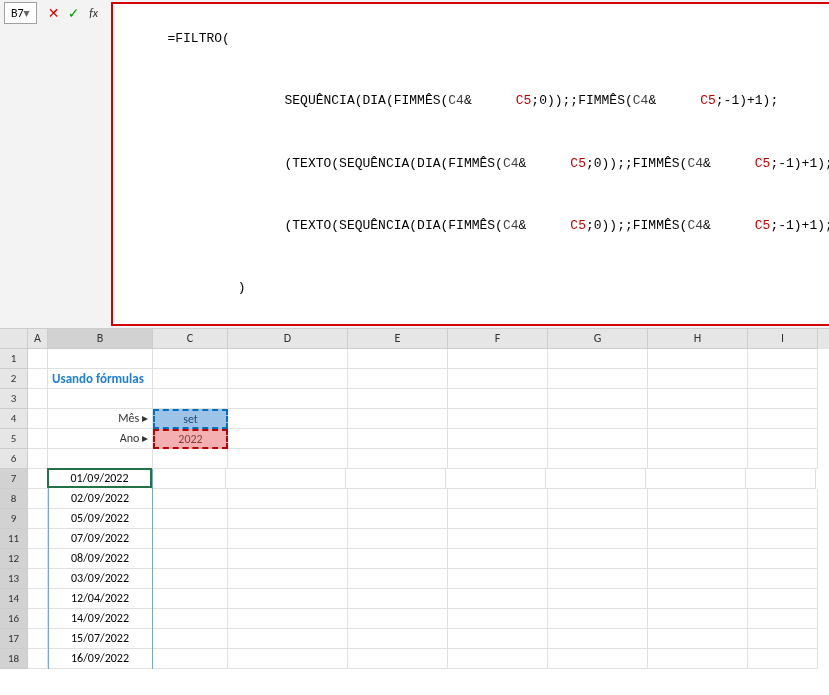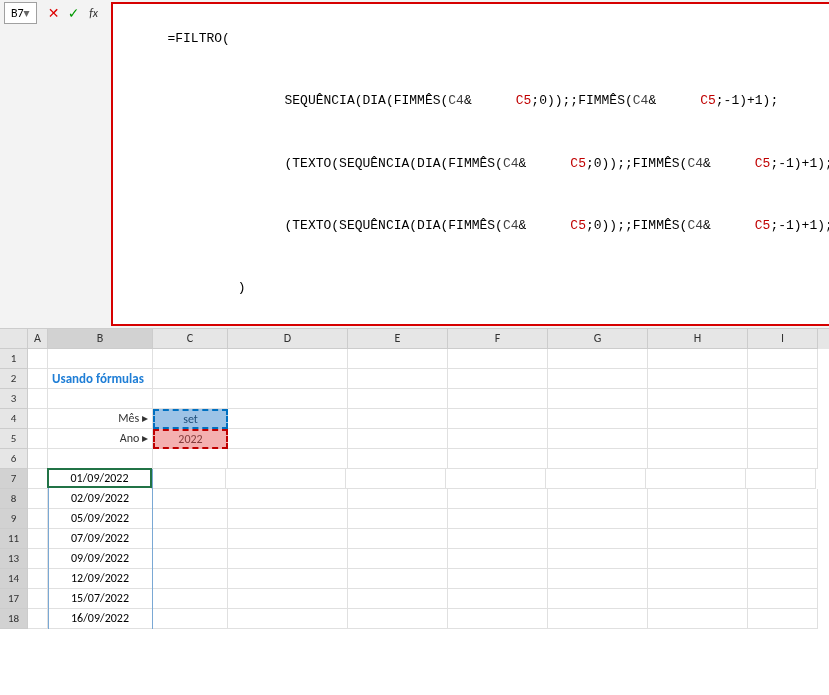--- a/index.html
+++ b/index.html
@@ -358,35 +358,59 @@
         <div class="cell col-B date">07/09/2022</div>
         <div class="cell col-C"></div>
         <div class="cell col-D"></div>
         <div class="cell col-E"></div>
         <div class="cell col-F"></div>
         <div class="cell col-G"></div>
         <div class="cell col-H"></div>
         <div class="cell col-I"></div>
       </div>
       <div class="row">
+        <div class="row-header active">12</div>
+        <div class="cell col-A"></div>
+        <div class="cell col-B date">08/09/2022</div>
+        <div class="cell col-C"></div>
+        <div class="cell col-D"></div>
+        <div class="cell col-E"></div>
+        <div class="cell col-F"></div>
+        <div class="cell col-G"></div>
+        <div class="cell col-H"></div>
+        <div class="cell col-I"></div>
+      </div>
+      <div class="row">
         <div class="row-header active">13</div>
         <div class="cell col-A"></div>
-        <div class="cell col-B date">09/09/2022</div>
+        <div class="cell col-B date">03/09/2022</div>
         <div class="cell col-C"></div>
         <div class="cell col-D"></div>
         <div class="cell col-E"></div>
         <div class="cell col-F"></div>
         <div class="cell col-G"></div>
         <div class="cell col-H"></div>
         <div class="cell col-I"></div>
       </div>
       <div class="row">
         <div class="row-header active">14</div>
         <div class="cell col-A"></div>
-        <div class="cell col-B date">12/09/2022</div>
+        <div class="cell col-B date">12/04/2022</div>
+        <div class="cell col-C"></div>
+        <div class="cell col-D"></div>
+        <div class="cell col-E"></div>
+        <div class="cell col-F"></div>
+        <div class="cell col-G"></div>
+        <div class="cell col-H"></div>
+        <div class="cell col-I"></div>
+      </div>
+      <div class="row">
+        <div class="row-header active">16</div>
+        <div class="cell col-A"></div>
+        <div class="cell col-B date">14/09/2022</div>
         <div class="cell col-C"></div>
         <div class="cell col-D"></div>
         <div class="cell col-E"></div>
         <div class="cell col-F"></div>
         <div class="cell col-G"></div>
         <div class="cell col-H"></div>
         <div class="cell col-I"></div>
       </div>
       <div class="row">
         <div class="row-header active">17</div>

